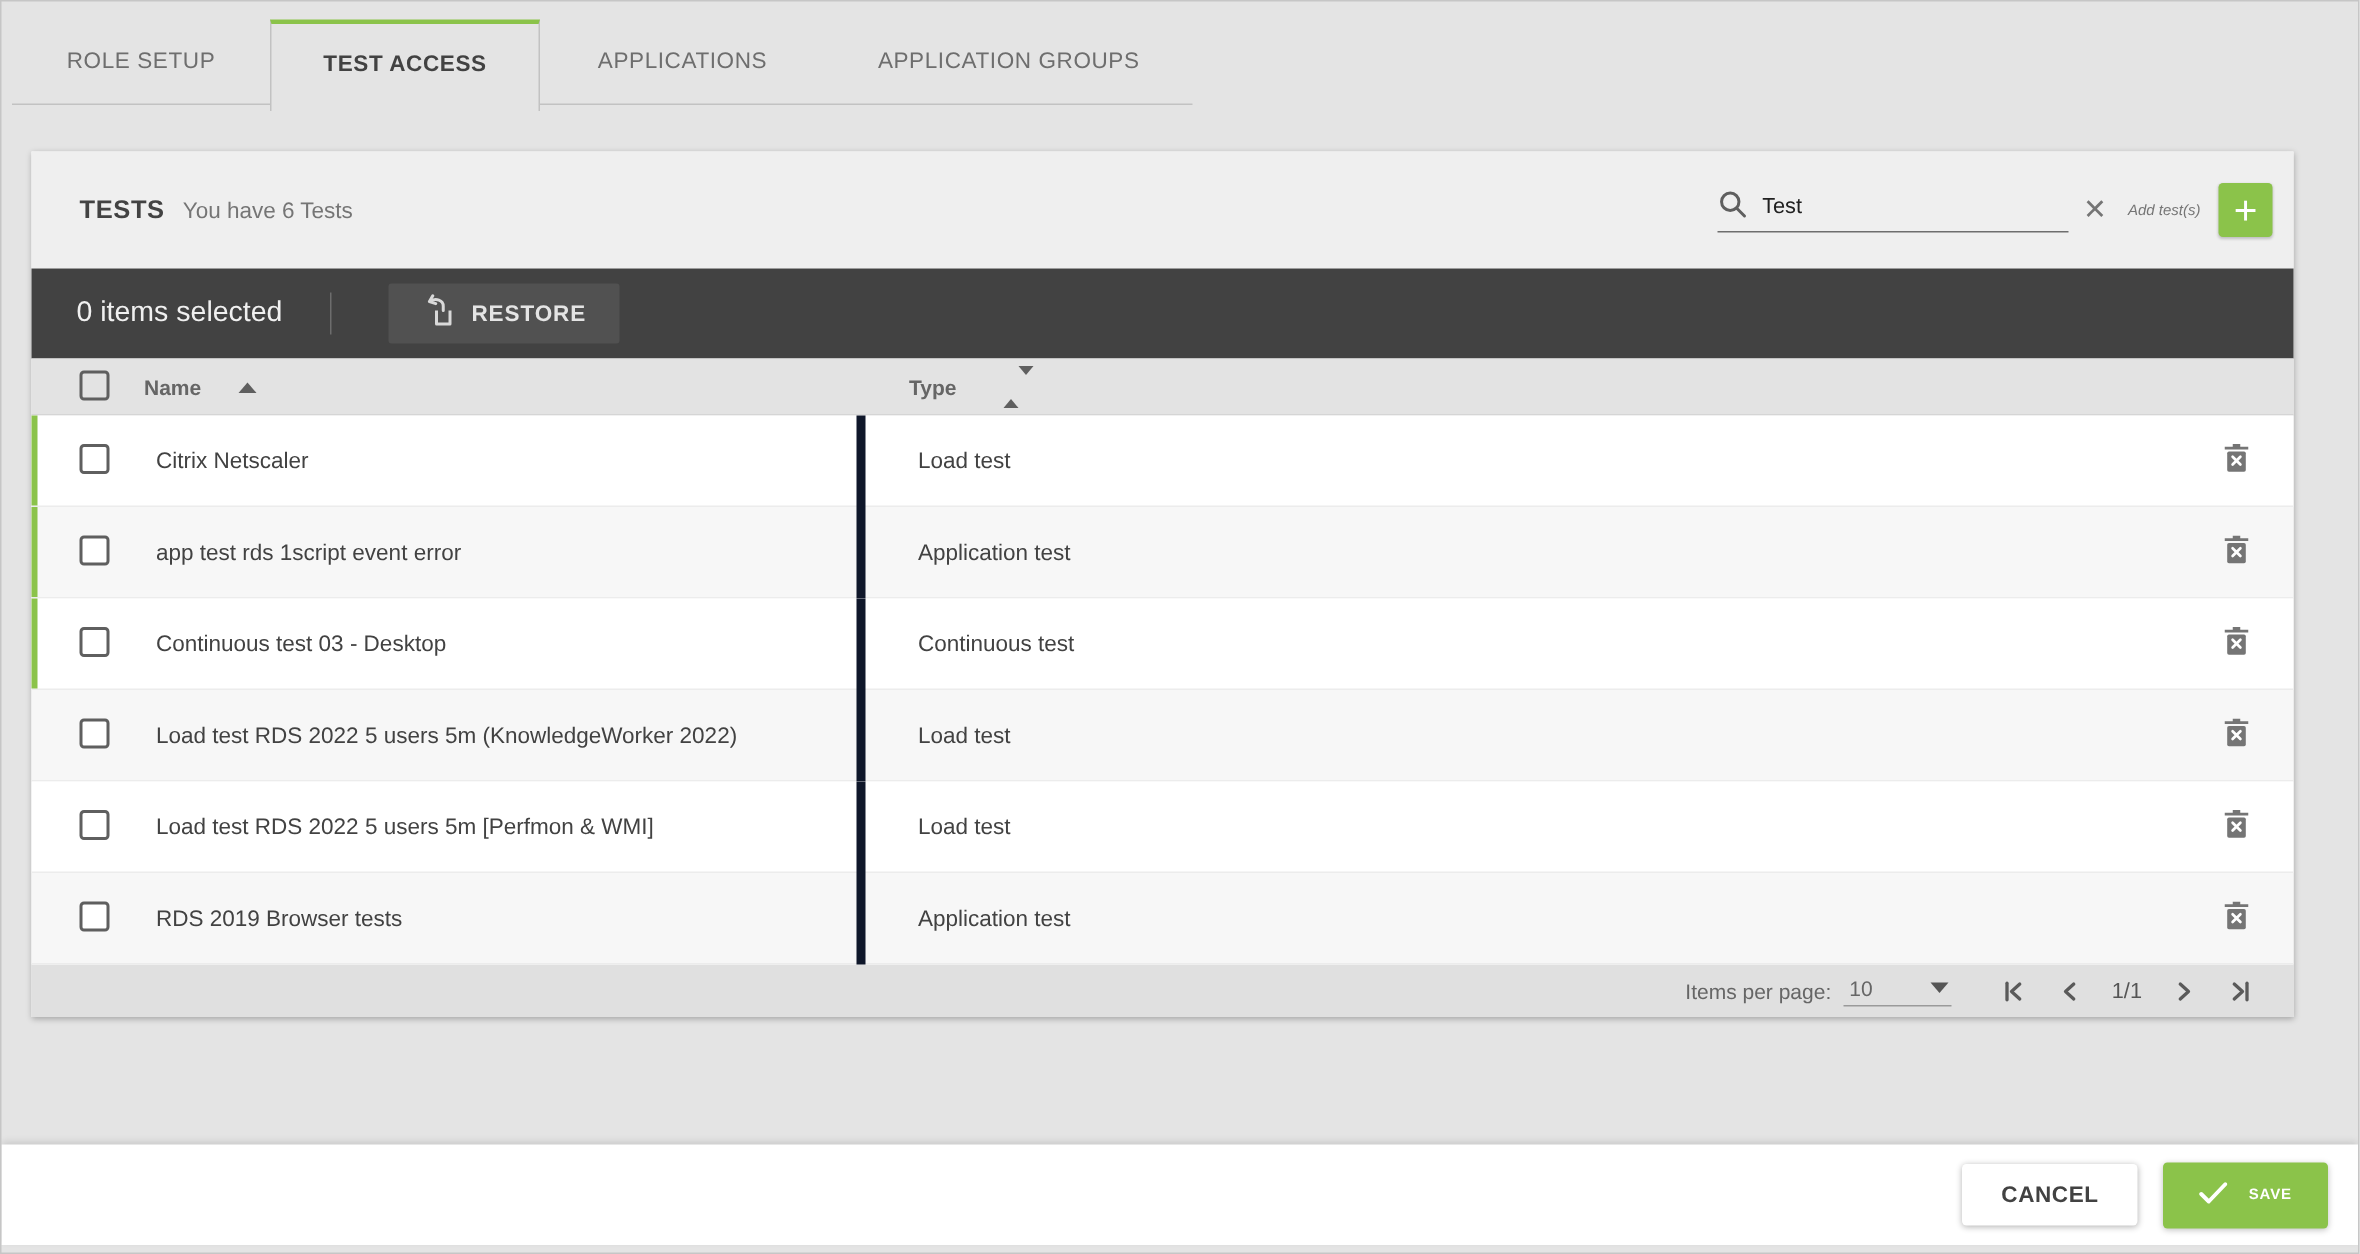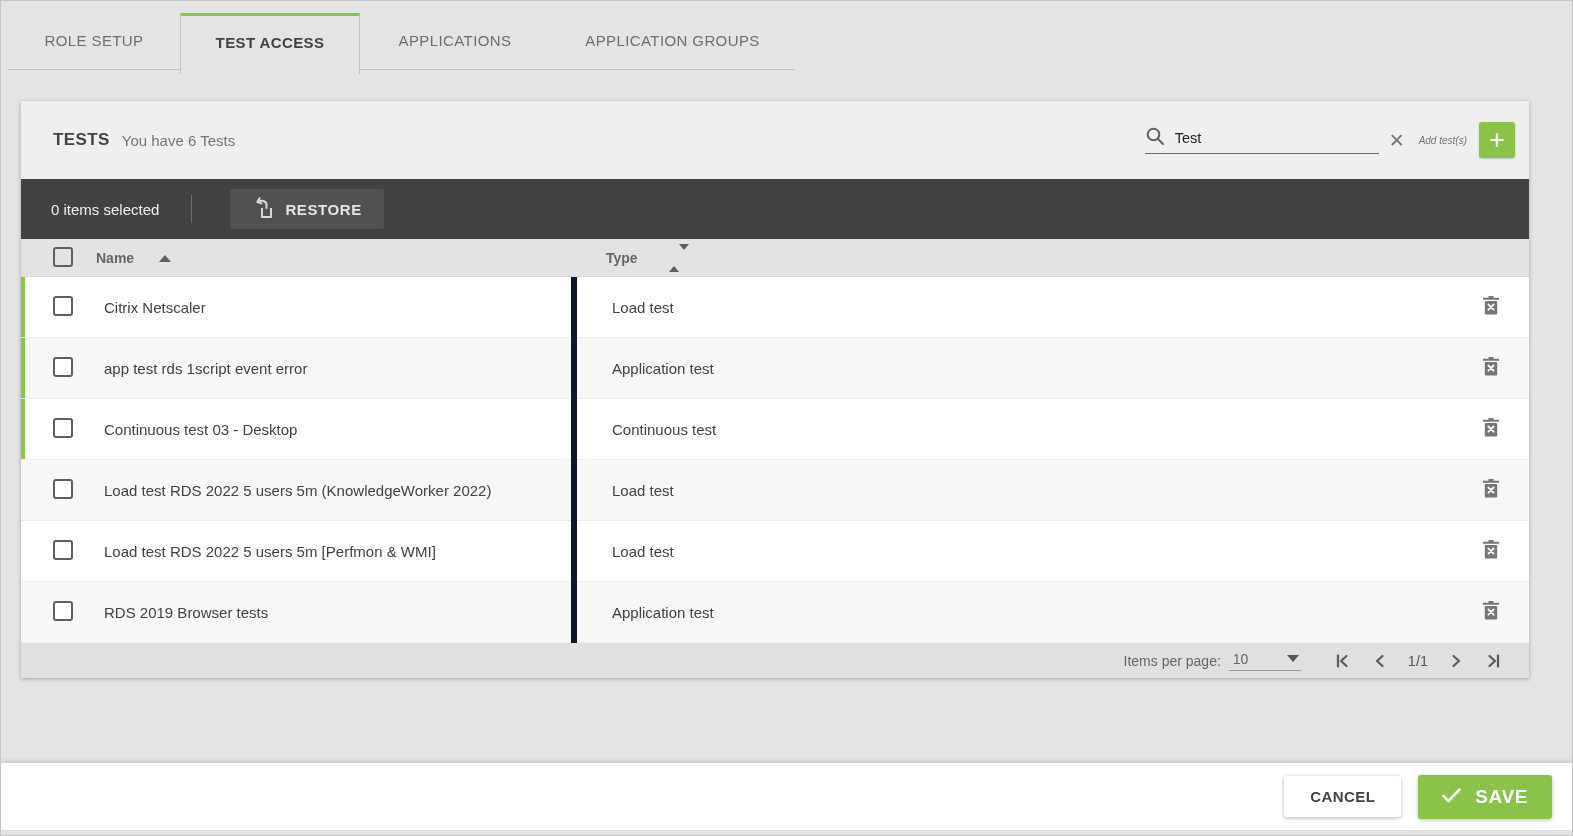--- a/index.html
+++ b/index.html
@@ -72,21 +72,21 @@
     background:#8BC34A; color:#fff; font-size:27px; line-height:32px;
     cursor:pointer; font-family:inherit; font-weight:400;
     box-shadow:0 1px 2px rgba(0,0,0,.2);
   }
 
   
   .toolbar {
     height:60px; background:#424242;
     display:flex; align-items:center; padding-left:30px;
   }
-  .selection-text { font-size:15px; color:#f0f0f0; }
+  .selection-text { font-size:19px; color:#f0f0f0; }
   .toolbar-divider { width:1px; height:28px; background:#6d6d6d; margin:0 24px 0 32px; }
   .tb-btn {
     display:flex; align-items:center; gap:11px;
     height:40px; padding:0 22px; margin-left:14px;
     background:#515151; border:none; border-radius:2px; cursor:pointer;
     color:#e4e4e4; font-size:15px; font-weight:bold; letter-spacing:.6px;
     font-family:inherit;
   }
 
   
@@ -178,21 +178,21 @@
     background:#fff; border:none; border-radius:3px;
     box-shadow:0 1px 4px rgba(0,0,0,.3);
     font-size:15px; font-weight:bold; color:#424242; letter-spacing:.4px;
     cursor:pointer; font-family:inherit;
   }
   .save-btn {
     height:44px; padding:0 24px; margin-left:17px;
     background:#8BC34A; border:none; border-radius:3px;
     box-shadow:0 1px 4px rgba(0,0,0,.25);
     display:flex; align-items:center; gap:14px;
-    font-size:19px; font-weight:bold; color:#fff; letter-spacing:.6px;
+    font-size:10px; font-weight:bold; color:#fff; letter-spacing:.6px;
     cursor:pointer; font-family:inherit;
   }
 </style>
 </head>
 <body>
 
 <div class="tabs">
   <div class="tab tab-0">ROLE SETUP</div>
   <div class="tab tab-1 active">TEST ACCESS</div>
   <div class="tab tab-2">APPLICATIONS</div>

